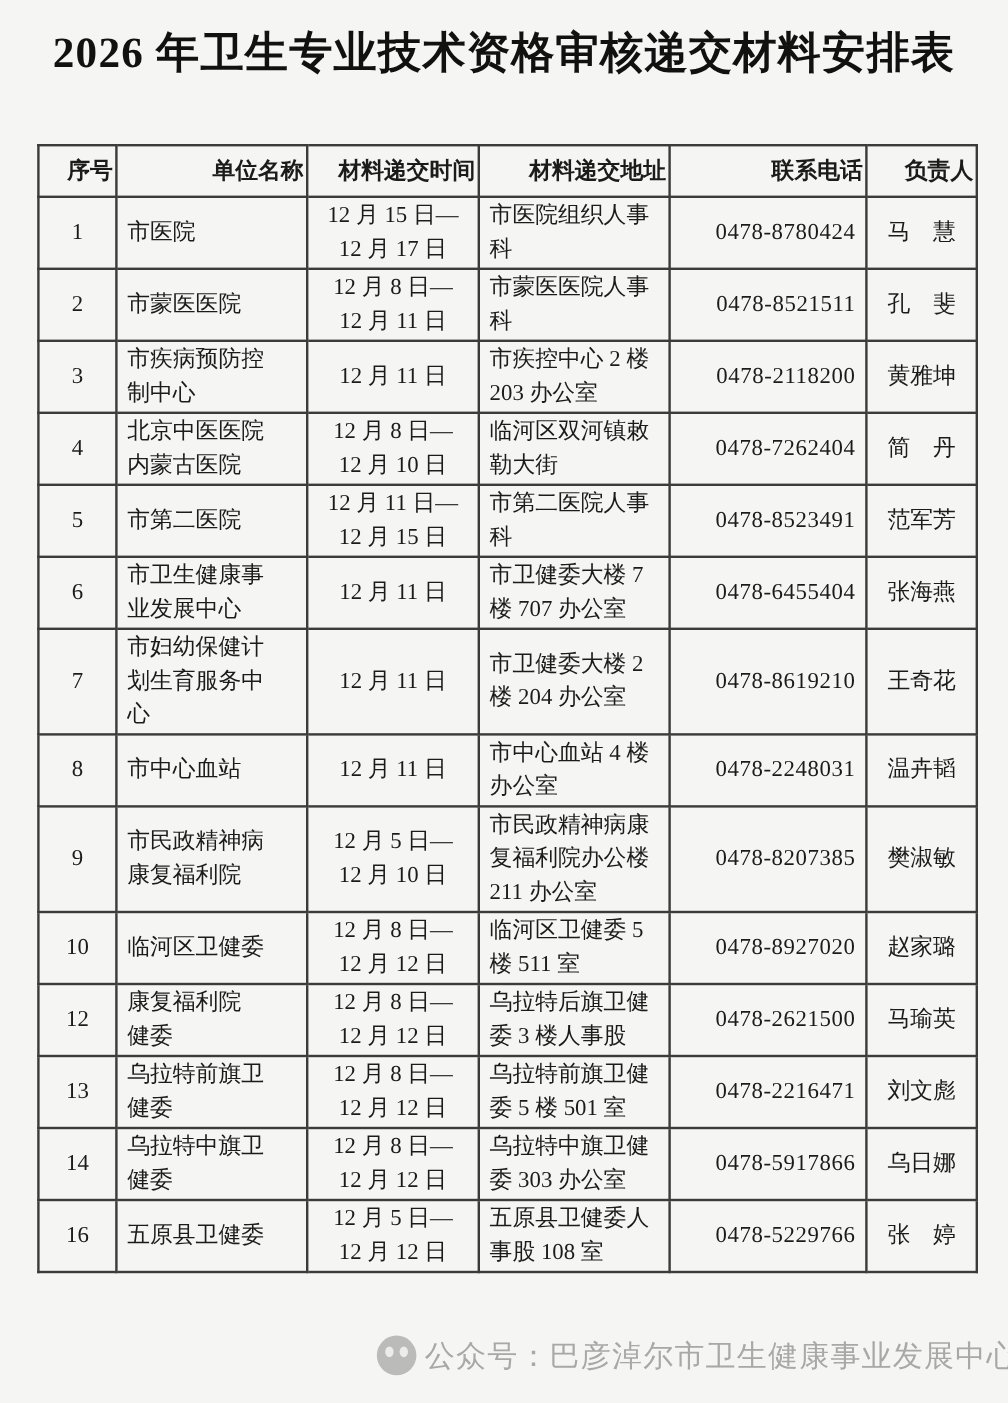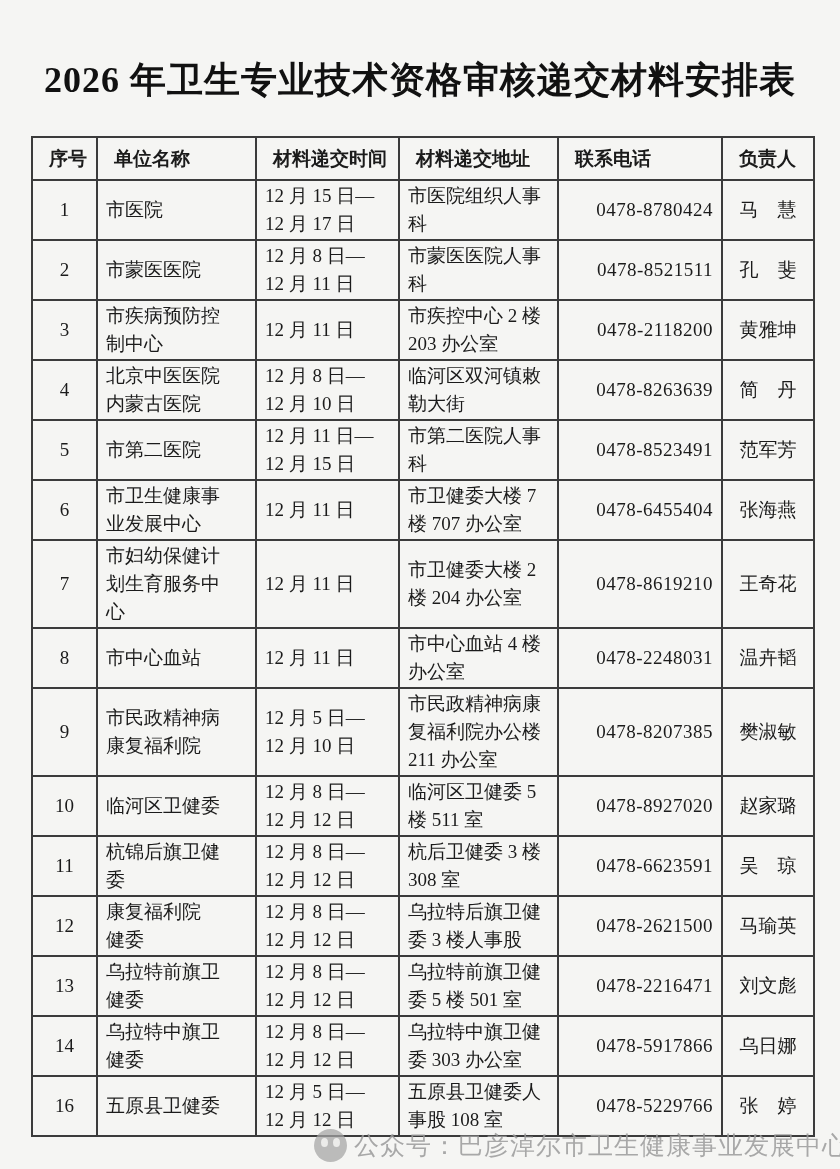--- a/index.html
+++ b/index.html
@@ -6,22 +6,22 @@
   body {
     width:840px; height:1169px;
     background:#f5f5f3;
     font-family:"Liberation Serif","DejaVu Serif",serif;
     position:relative;
     overflow:hidden;
   }
   .page { position:relative; width:840px; height:1169px; }
 
   .title {
-    margin:16px;
-    padding-top:40px;
+    margin:0;
+    padding-top:20px;
     text-align:center;
     font-size:36px;
     font-weight:bold;
     letter-spacing:1px;
     color:#111;
     white-space:nowrap;
   }
 
   table.schedule {
     position:absolute;
@@ -36,29 +36,29 @@
     color:#1b1b1b;
     font-size:19px;
     line-height:28px;
     padding:1px 8px;
     white-space:pre-line;
     vertical-align:middle;
     overflow:hidden;
   }
   .schedule th {
     height:41px;
-    text-align:left;
+    text-align:right;
     font-weight:bold;
-    padding:0 16px;
+    padding:0 2px;
     white-space:nowrap;
     margin-top:28px;
   }
   .c-no      { text-align:center; font-size:20px; }
   .c-unit    { text-align:left; padding-left:11px; }
-  .c-time    { text-align:left; padding-left:9px; }
+  .c-time    { text-align:center; padding-left:9px; }
   .c-addr    { text-align:left; padding-left:9px; }
   .c-phone   { text-align:right; font-size:20px; letter-spacing:0.5px; white-space:nowrap; }
   .c-contact { text-align:center; }
 
   .watermark {
     position:absolute;
     left:314px; top:1113px;
     display:flex;
     align-items:center;
     gap:7px;
@@ -149,21 +149,21 @@
           <td class="c-contact">黄雅坤</td>
         </tr>
         <tr>
           <td class="c-no">4</td>
           <td class="c-unit">北京中医医院
 内蒙古医院</td>
           <td class="c-time">12 月 8 日—
 12 月 10 日</td>
           <td class="c-addr">临河区双河镇敕
 勒大街</td>
-          <td class="c-phone">0478-8263639</td>
+          <td class="c-phone">0478-7262404</td>
           <td class="c-contact">简　丹</td>
         </tr>
         <tr>
           <td class="c-no">5</td>
           <td class="c-unit">市第二医院</td>
           <td class="c-time">12 月 11 日—
 12 月 15 日</td>
           <td class="c-addr">市第二医院人事
 科</td>
           <td class="c-phone">0478-8523491</td>
@@ -215,31 +215,20 @@
           <td class="c-no">10</td>
           <td class="c-unit">临河区卫健委</td>
           <td class="c-time">12 月 8 日—
 12 月 12 日</td>
           <td class="c-addr">临河区卫健委 5
 楼 511 室</td>
           <td class="c-phone">0478-8927020</td>
           <td class="c-contact">赵家璐</td>
         </tr>
         <tr>
-          <td class="c-no">11</td>
-          <td class="c-unit">杭锦后旗卫健
-委</td>
-          <td class="c-time">12 月 8 日—
-12 月 12 日</td>
-          <td class="c-addr">杭后卫健委 3 楼
-308 室</td>
-          <td class="c-phone">0478-6623591</td>
-          <td class="c-contact">吴　琼</td>
-        </tr>
-        <tr>
           <td class="c-no">12</td>
           <td class="c-unit">康复福利院
 健委</td>
           <td class="c-time">12 月 8 日—
 12 月 12 日</td>
           <td class="c-addr">乌拉特后旗卫健
 委 3 楼人事股</td>
           <td class="c-phone">0478-2621500</td>
           <td class="c-contact">马瑜英</td>
         </tr>

